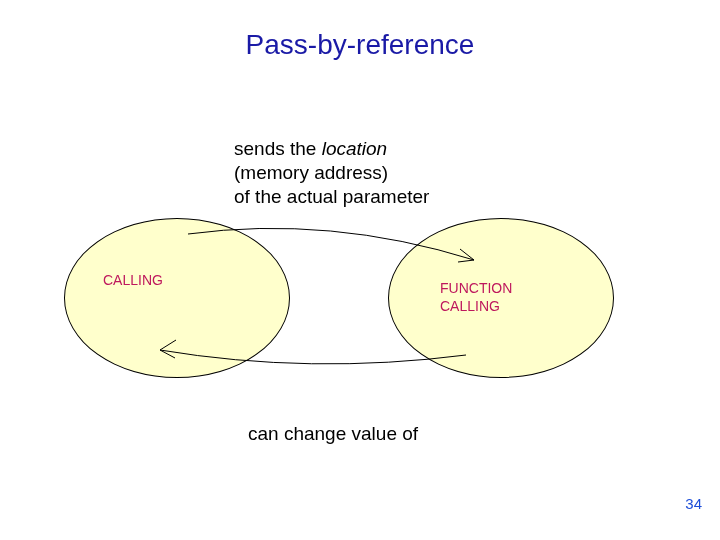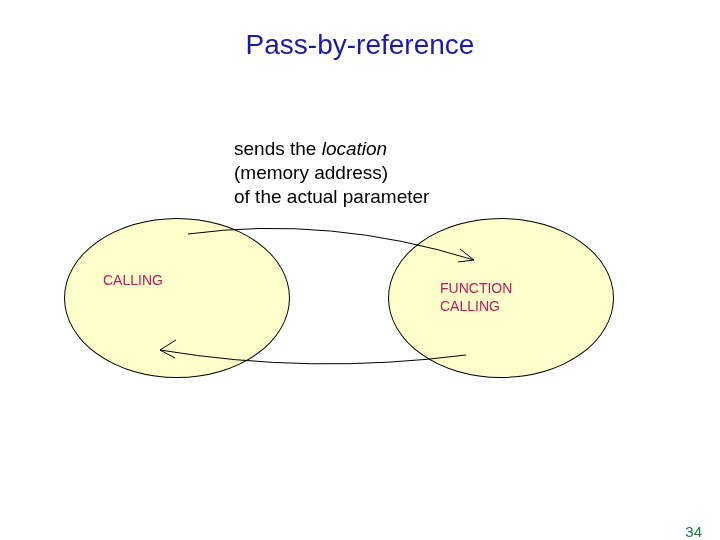--- a/index.html
+++ b/index.html
@@ -35,23 +35,23 @@
   }
   .ellipse-label {
     position: absolute;
     font-size: 14px;
     color: #be185d;
     line-height: 1.25;
   }
   .pagenum {
     position: absolute;
     right: 18px;
-    bottom: 0;
+    bottom: 28px;
     font-size: 15px;
-    color: #15803d;
+    color: #1d4ed8;
   }
   svg.arrows {
     position: absolute;
     left: 0;
     top: 0;
     width: 720px;
     height: 540px;
     pointer-events: none;
   }
   .italic { font-style: italic; }
@@ -81,15 +81,16 @@
 </div>
 
 <svg class="arrows" viewBox="0 0 720 540">
   <path d="M 188 234 Q 330 215 474 260" stroke="#000" stroke-width="1" fill="none"></path>
   <path d="M 474 260 L 460 249 M 474 260 L 458 262" stroke="#000" stroke-width="1" fill="none"></path>
   <path d="M 466 355 Q 310 375 160 350" stroke="#000" stroke-width="1" fill="none"></path>
   <path d="M 160 350 L 176 340 M 160 350 L 175 358" stroke="#000" stroke-width="1" fill="none"></path>
 </svg>
 
 <div class="note" style="left:248px; top:422px;">
+  <div>can change value  of</div>
 </div>
 
 <div class="pagenum">34</div>
 
 </body></html>

